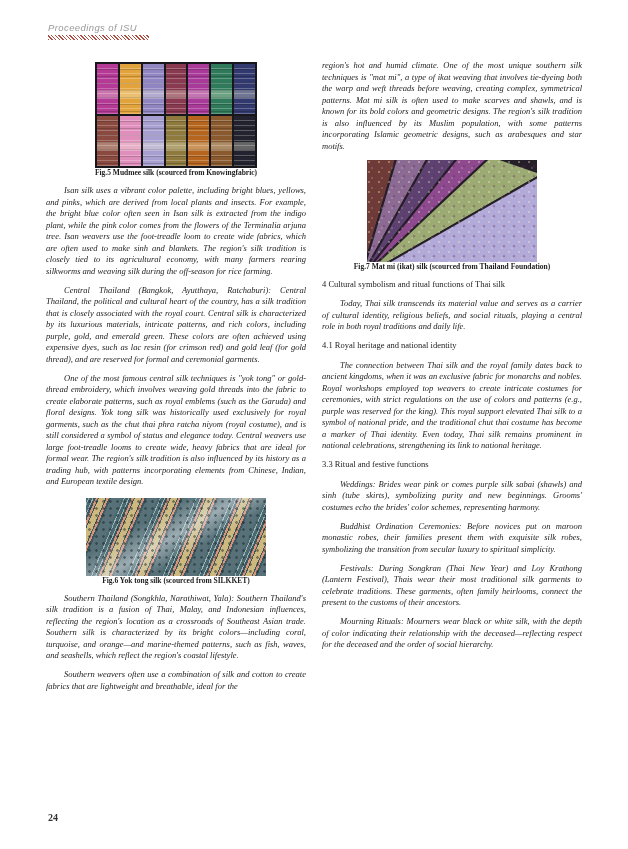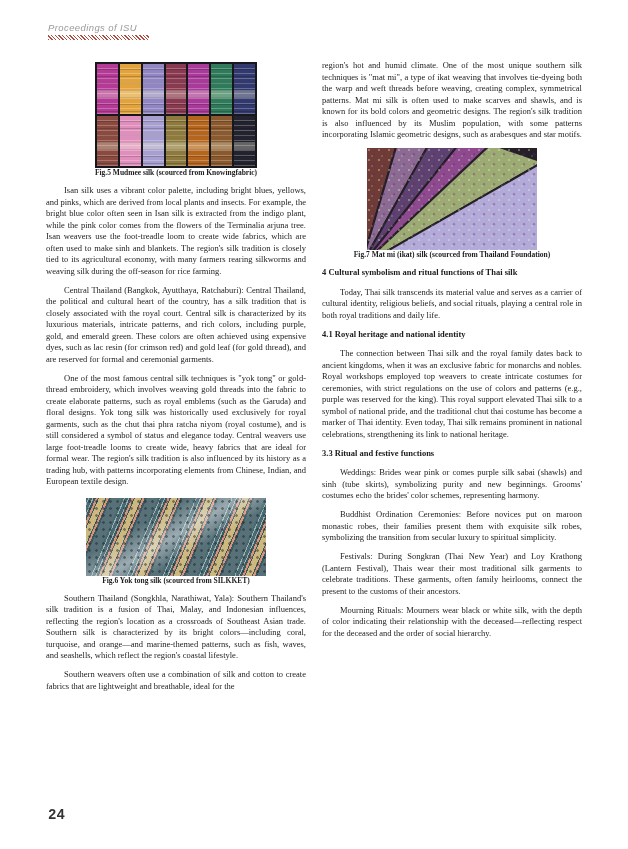--- a/index.html
+++ b/index.html
@@ -14,23 +14,23 @@
     font-family:"Liberation Sans","DejaVu Sans",sans-serif;
     font-style:italic; font-size:9.5px; color:#9b9b9b; letter-spacing:.4px;
   }
   .hatch {
     margin-top:2px; width:101px; height:5px;
     background:repeating-linear-gradient(45deg,#b04c3f 0 1px,transparent 1px 2.6px);
   }
   
   .columns { position:absolute; top:60px; left:46px; width:536px; display:flex; gap:16px; }
   .col { width:260px; font-size:8.5px; line-height:11.5px; text-align:justify; }
-  .col p { margin:0 0 7.5px 0; text-indent:18px; }
+  .col p { margin:0 0 7.5px 0; text-indent:18px;font-style:italic; }
   .col p.cont { text-indent:0; }
-  .sec-heading { font-weight:bold; font-size:8.5px; text-align:left; margin:5px 0 8px 0; }
+  .sec-heading { font-weight:normal; font-size:8.5px; text-align:left; margin:5px 0 8px 0; }
   
   figure { margin:0 0 8px 0; }
   .figcap { font-size:7.5px; font-weight:bold; text-align:center; margin-top:0; line-height:9px; }
   
   .fig5 { width:162px; height:106px; margin:2px auto 0 auto; box-sizing:border-box;
           background:#17171c; padding:2px; display:flex; flex-direction:column; gap:2px; }
   .fig5-row { flex:1; display:flex; gap:2px; }
   .strip { flex:1;
     background-image:
       linear-gradient(to bottom, rgba(255,255,255,0) 52%, rgba(255,255,230,.30) 52%, rgba(255,255,230,.30) 68%, rgba(255,255,255,0) 68%),
@@ -48,22 +48,22 @@
         #cdb87e 12px 18px,
         #3c5860 18px 19px, #d89478 19px 21px, #3c5860 21px 23px,
         #587179 23px 33px);
     background-size:7px 7px, 100% 100%, 100% 100%;
   }
   
   .fig7 { width:170px; height:102px; margin:4px auto 0 auto; display:block; }
   
   .page-number {
     position:absolute; left:48px; bottom:26px;
-    font-family:Liberation Mono, monospace;
-    font-size:14px; font-weight:bold; color:#333;
+    font-family:Liberation Serif, serif;
+    font-size:10px; font-weight:bold; color:#333;
   }
 </style>
 </head>
 <body>
 
 <div class="page">
 
   <div class="header">
     <div class="journal-title">Proceedings of ISU</div>
     <div class="hatch"></div>

